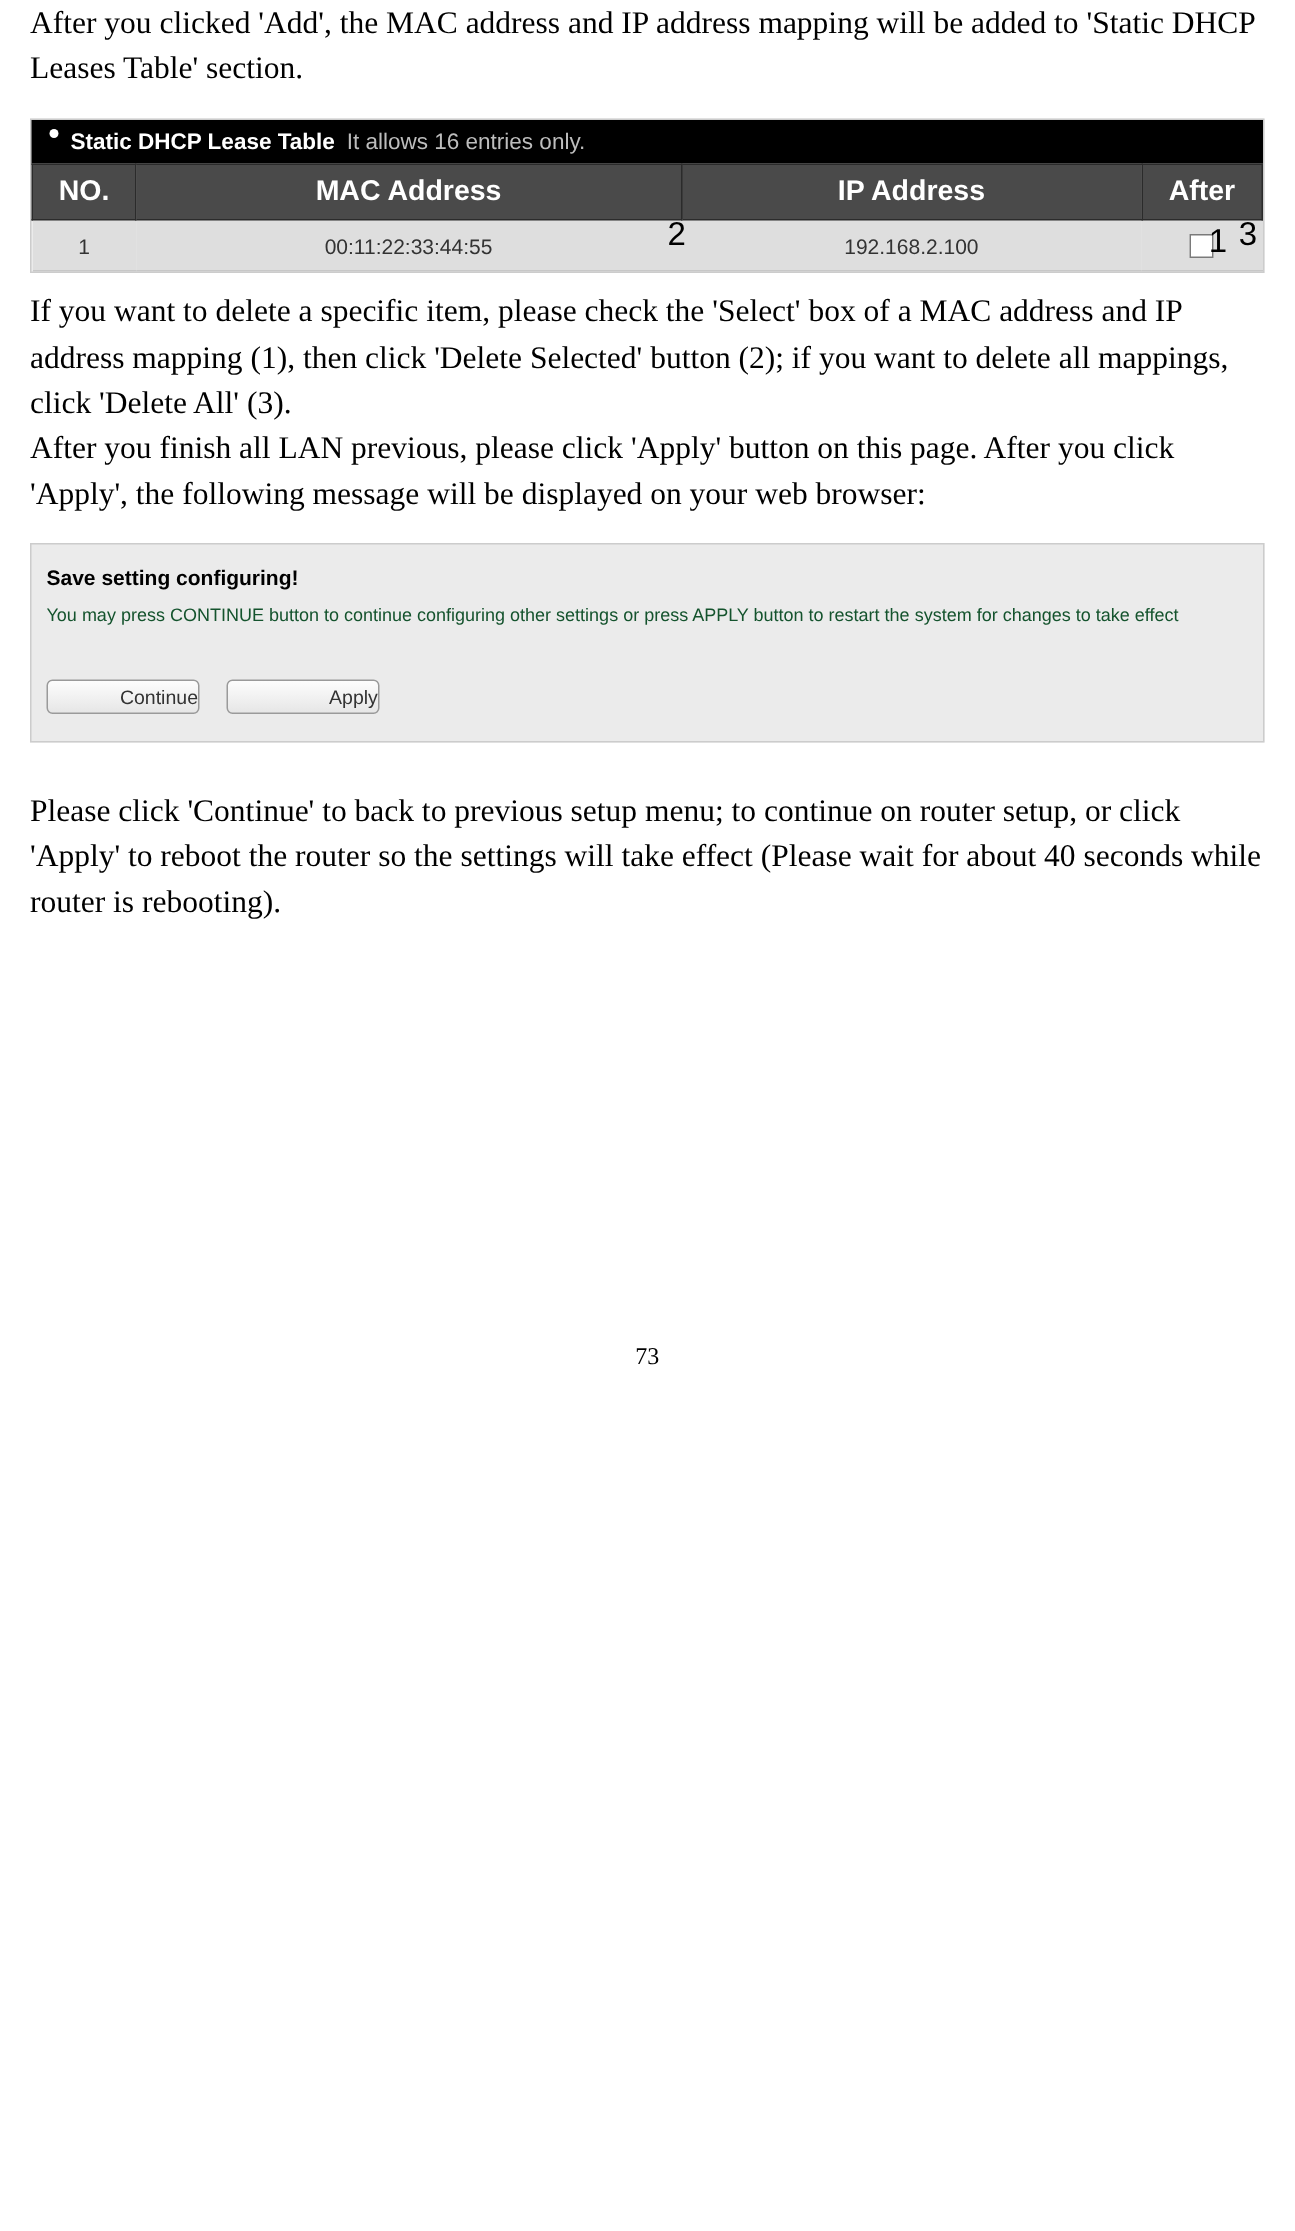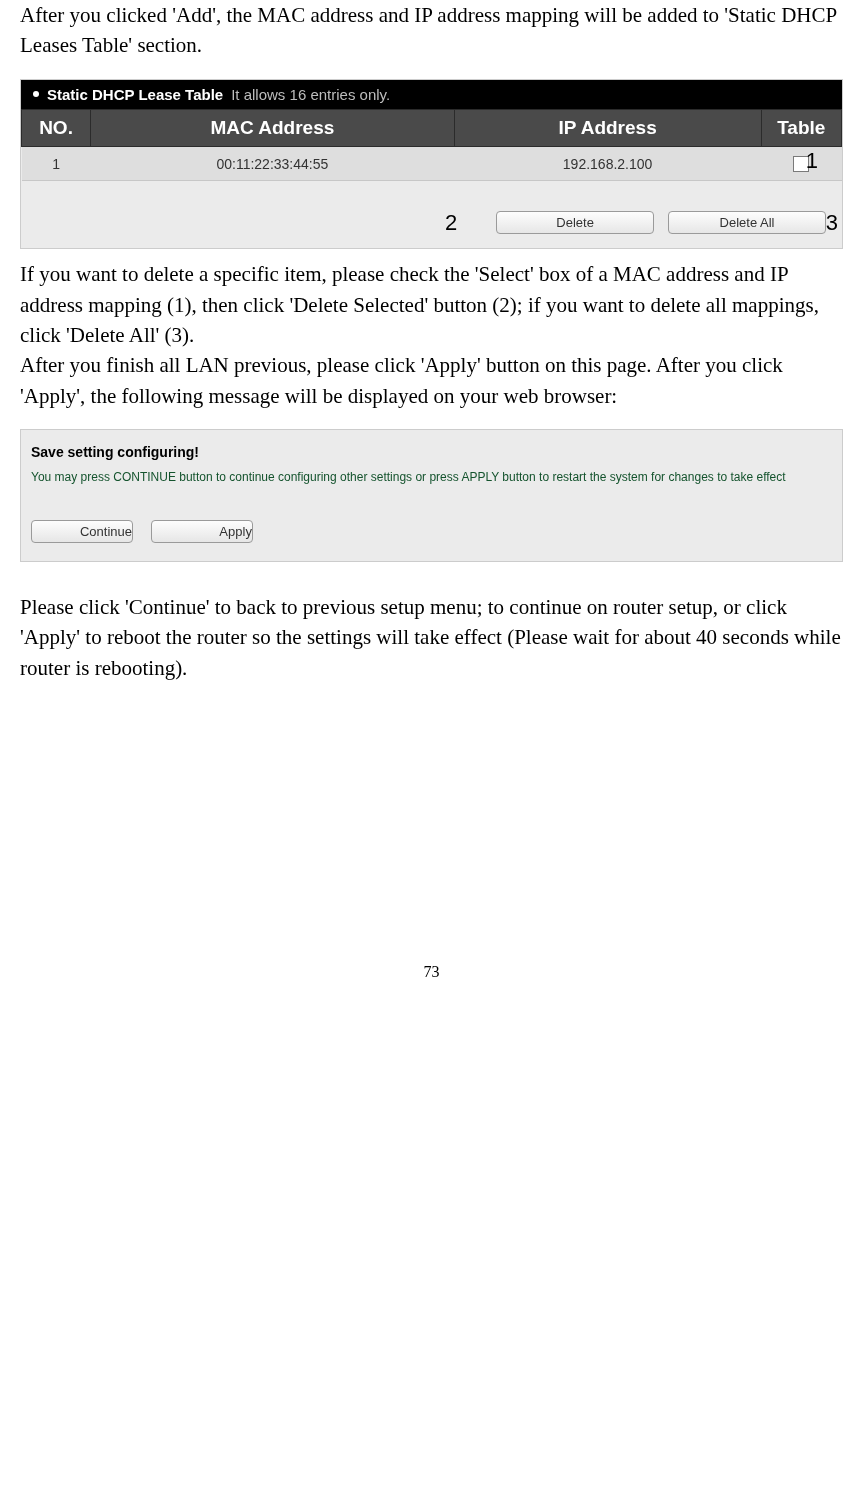--- a/index.html
+++ b/index.html
@@ -23,21 +23,20 @@
     margin: 18px 0 10px 0;
     position: relative;
   }
   .dhcp-title {
     background: #000;
     color: #fff;
     font-weight: bold;
     padding: 6px 8px;
     font-size: 15px;
     display: flex;
-    align-items: center;
     gap: 8px;
   }
   .dhcp-title .hint {
     color: #bdbdbd;
     font-weight: normal;
   }
   .bullet {
     display: inline-block;
     width: 6px;
     height: 6px;
@@ -148,36 +147,32 @@
     <span class="bullet"></span>
     <span>Static DHCP Lease Table</span>
     <span class="hint">It allows 16 entries only.</span>
   </div>
   <table class="dhcp">
     <tbody>
         <tr>
       <th class="col-no">NO.</th>
       <th class="col-mac">MAC Address</th>
       <th class="col-ip">IP Address</th>
-      <th class="col-sel">Table</th>
+      <th class="col-sel">After</th>
     </tr>
     <tr>
       <td>1</td>
       <td>00:11:22:33:44:55</td>
       <td>192.168.2.100</td>
       <td>
         <span class="checkbox"></span>
       </td>
     </tr>
   </tbody>
     </table>
-  <div class="btn-row">
-    <span class="btn">Delete</span>
-    <span class="btn">Delete All</span>
-  </div>
 
   <span class="annotation" style="top:68px; right:24px;">1</span>
   <span class="annotation" style="bottom:12px; left:424px;">2</span>
   <span class="annotation" style="bottom:12px; right:4px;">3</span>
 </div>
 
 <p class="para">If you want to delete a specific item, please check the 'Select' box of a MAC address and IP address mapping (1), then click 'Delete Selected' button (2); if you want to delete all mappings, click 'Delete All' (3).</p>
 
 <p class="para">After you finish all LAN previous, please click 'Apply' button on this page. After you click 'Apply', the following message will be displayed on your web browser:</p>
 

